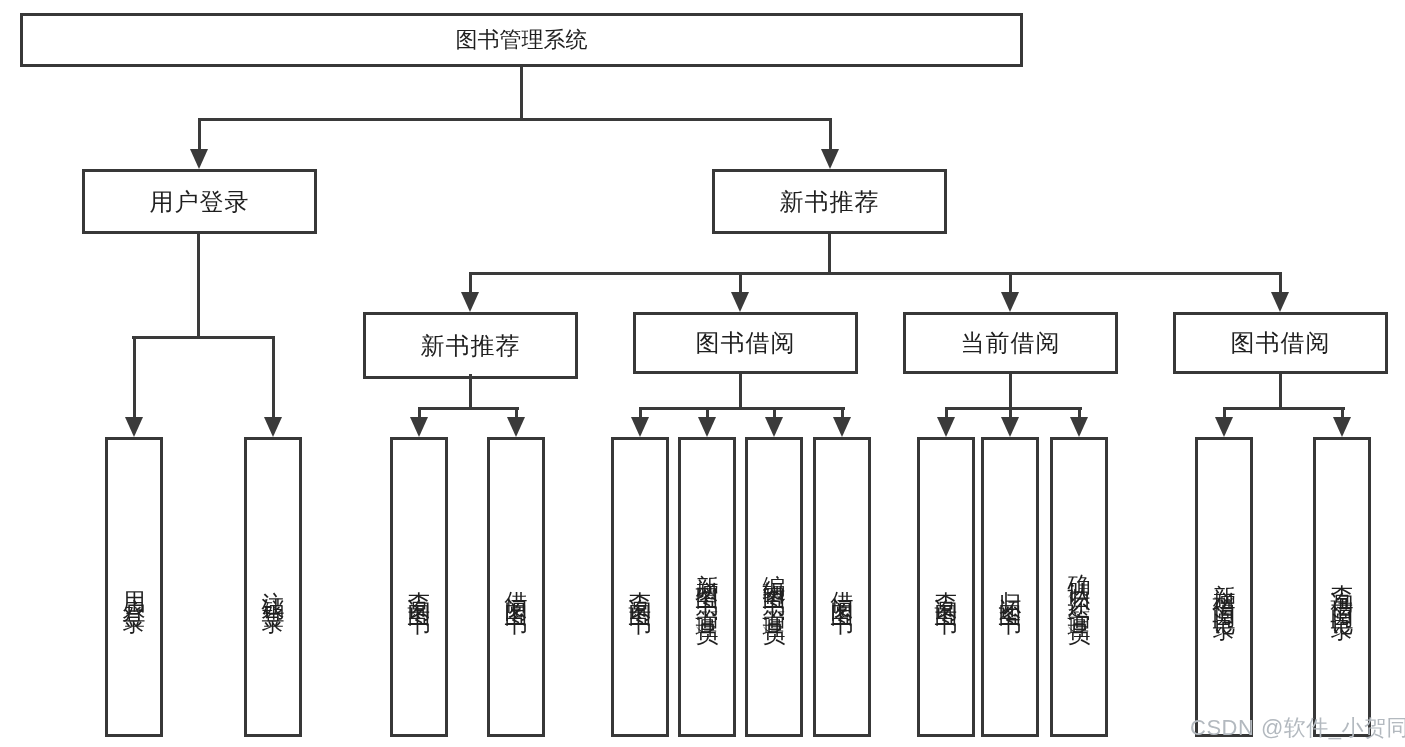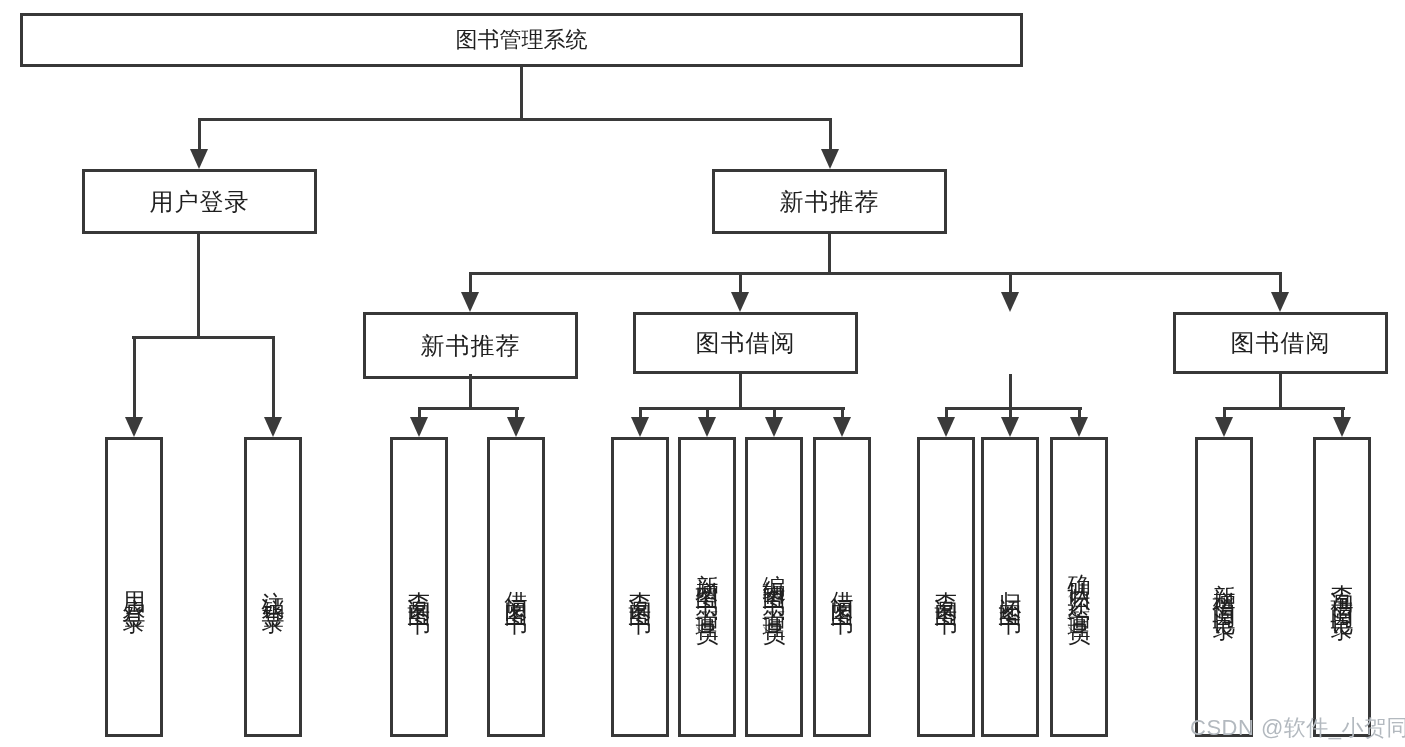--- a/index.html
+++ b/index.html
@@ -81,20 +81,23 @@
   <div class="node h-label" style="left:712px; top:169px; width:235px; height:65px;">
     <span>新书推荐</span>
   </div>
 
   <div class="node h-label" style="left:363px; top:312px; width:215px; height:67px;align-items:center;">
     <span>新书推荐</span>
   </div>
   <div class="node h-label" style="left:633px; top:312px; width:225px; height:62px;">
     <span>图书借阅</span>
   </div>
+  <div class="node h-label" style="left:903px; top:312px; width:215px; height:62px;">
+    <span>当前借阅</span>
+  </div>
   <div class="node h-label" style="left:1173px; top:312px; width:215px; height:62px;">
     <span>图书借阅</span>
   </div>
 
   <div class="node leaf" style="left:105px; top:437px; width:58px; height:300px;">
     <span class="vtext">用户登录</span>
   </div>
   <div class="node leaf" style="left:244px; top:437px; width:58px; height:300px;">
     <span class="vtext">注销登录</span>
   </div>

